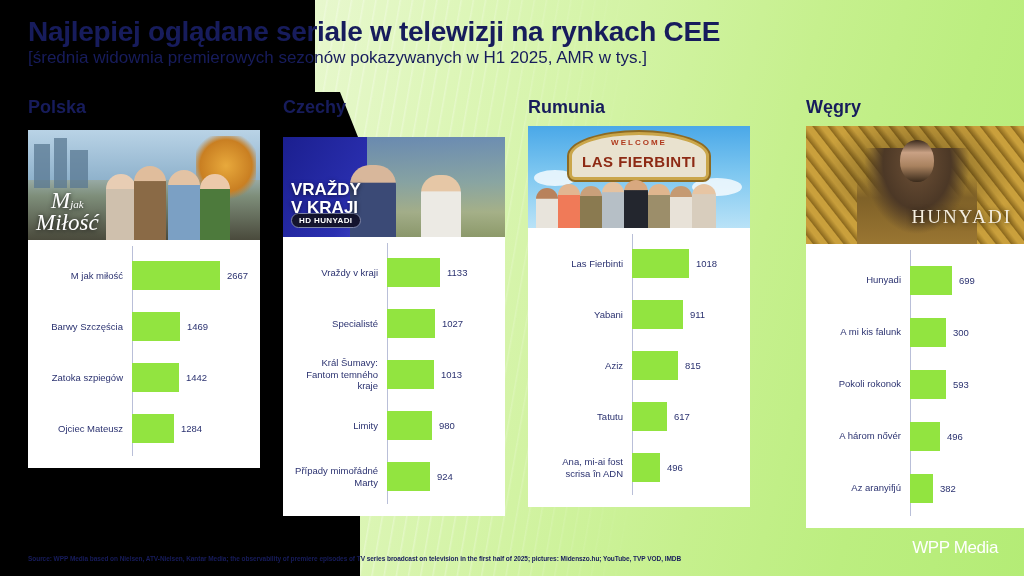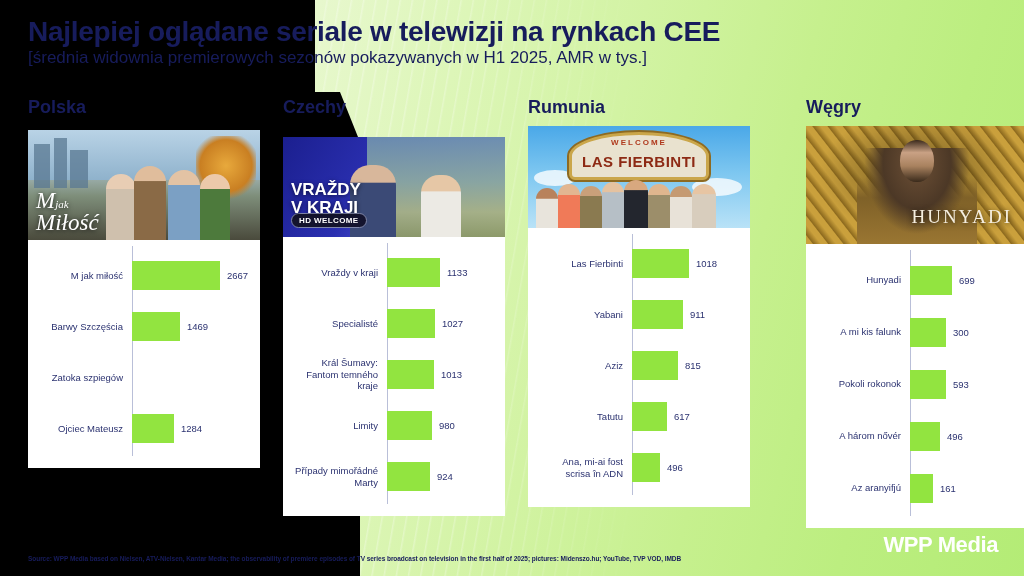--- a/index.html
+++ b/index.html
@@ -117,20 +117,21 @@
     background:linear-gradient(180deg,#b9d3e6,#8fb2cc); }
   .poster.p1 .bld { position:absolute; background:rgba(90,120,145,.75); }
   .poster.p1 .tree { position:absolute; right:4px; top:6px; width:60px; height:66px;
     background:radial-gradient(circle at 50% 45%, #e8a93c 0%, #c97f22 55%, rgba(201,127,34,0) 72%); }
   .poster.p1 .ppl { position:absolute; bottom:0; border-radius:18px 18px 0 0; }
   .poster.p1 .script {
     position:absolute; left:8px; bottom:6px;
     font-family:"Liberation Serif", serif; font-style:italic;
     font-size:23px; color:#fff; line-height:.95;
     text-shadow:0 1px 5px rgba(0,0,0,.8);
+    text-align:center;
   }
   .poster.p1 .script .small { font-size:11px; font-style:italic; }
 
   
   .poster.p2 { background:linear-gradient(120deg,#1b1f8f 0%,#2a2fb0 38%,#4a4fd0 58%,#6b74c8 78%,#8ea0b5 100%); }
   .poster.p2 .photo {
     position:absolute; right:0; top:0; width:62%; height:100%;
     background:linear-gradient(180deg,#6d8fb0 0%,#8aa7a0 45%,#a7b285 75%,#8d9a66 100%);
     opacity:.95;
   }
@@ -217,21 +218,21 @@
   }
 
   
   .footer {
     position:absolute; left:28px; bottom:14px;
     font-size:6.5px; font-weight:700; color:#171c5c;
     white-space:nowrap; z-index:7; letter-spacing:-.05px;
   }
   .brand {
     position:absolute; right:26px; bottom:18px;
-    font-size:22px; font-weight:700; color:#ffffff; letter-spacing:-.4px;
+    font-size:17px; font-weight:400; color:#ffffff; letter-spacing:-.4px;
     z-index:7;
   }
 </style>
 </head>
 <body>
 
 <div id="slide">
 
   <div id="streaks"></div>
   <div id="dark-left"></div>
@@ -270,20 +271,24 @@
         </div>
         <div class="chart-row">
           <div class="cat">Barwy Szczęścia</div>
           <div class="bar-zone">
             <div class="bar" style="width:48px;"></div>
             <div class="val">1469</div>
           </div>
         </div>
         <div class="chart-row">
           <div class="cat">Zatoka szpiegów</div>
+          <div class="bar-zone">
+            <div class="bar" style="width:47px;"></div>
+            <div class="val">1442</div>
+          </div>
         </div>
         <div class="chart-row">
           <div class="cat">Ojciec Mateusz</div>
           <div class="bar-zone">
             <div class="bar" style="width:42px;"></div>
             <div class="val">1284</div>
           </div>
         </div>
       </div>
     </div>
@@ -293,21 +298,21 @@
     <div class="country-name">Czechy</div>
     <div class="card">
       <div class="poster p2">
         <div class="photo"></div>
         <div class="man"></div>
         <div class="woman"></div>
         <div class="p-label vt">
           <span>VRAŽDY</span><br>
           <span>V KRAJI</span>
         </div>
-        <div class="chip">HD WELCOME</div>
+        <div class="chip">HD HUNYADI</div>
       </div>
       <div class="chart">
         <div class="axis"></div>
         <div class="chart-row">
           <div class="cat">Vraždy v kraji</div>
           <div class="bar-zone">
             <div class="bar" style="width:53px;"></div>
             <div class="val">1133</div>
           </div>
         </div>
@@ -438,21 +443,21 @@
           <div class="cat">A három nővér</div>
           <div class="bar-zone">
             <div class="bar" style="width:30px;"></div>
             <div class="val">496</div>
           </div>
         </div>
         <div class="chart-row">
           <div class="cat">Az aranyifjú</div>
           <div class="bar-zone">
             <div class="bar" style="width:23px;"></div>
-            <div class="val">161</div>
+            <div class="val">382</div>
           </div>
         </div>
       </div>
     </div>
   </div>
 
   <div class="footer">Source: WPP Media based on Nielsen, ATV-Nielsen, Kantar Media; the observability of premiere episodes of TV series broadcast on television in the first half of 2025;   pictures: Midenszo.hu; YouTube, TVP VOD, IMDB</div>
   <div class="brand">WPP Media</div>
 
 </div>

